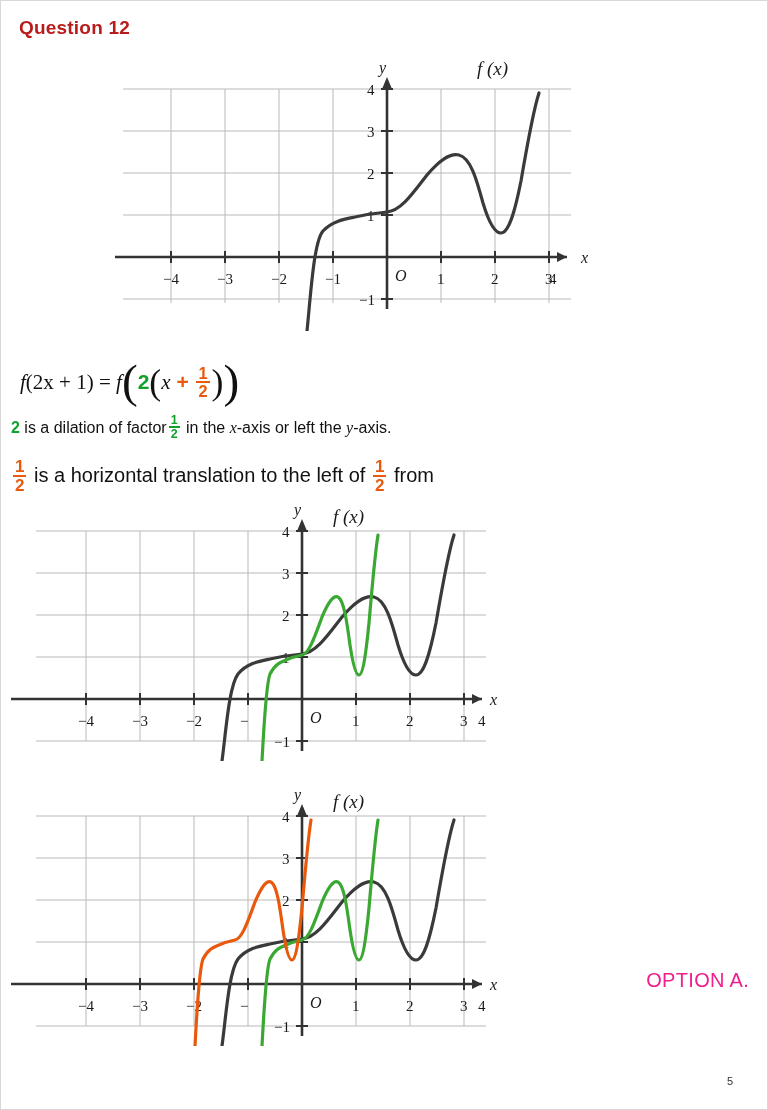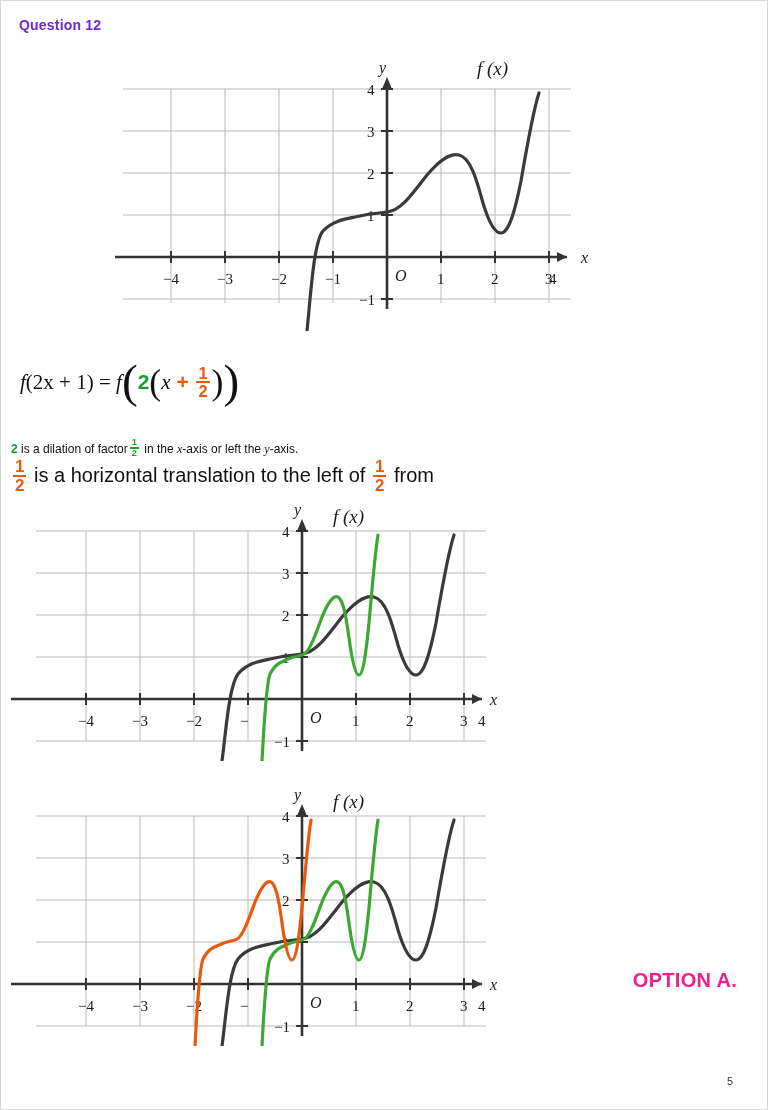--- a/index.html
+++ b/index.html
@@ -21,23 +21,23 @@
     position: relative;
     width: 766px;
     height: 1108px;
   }
 
   
   .q-title {
     position: absolute;
     left: 18px;
     top: 16px;
-    font-size: 14px;
+    font-size: 19px;
     font-weight: bold;
-    color: #6d28d9;
+    color: #b91c1c;
     letter-spacing: 0.2px;
   }
 
   
   .graph {
     position: absolute;
   }
   .graph svg {
     display: block;
   }
@@ -82,30 +82,30 @@
     display: inline-block;
     font-size: 1.7em;
     font-family: "Liberation Serif", serif;
     vertical-align: middle;
     position: relative;
     top: -1px;
     font-weight: 300;
   }
 
   .line-1 { top: 355px; margin-left: 9px; }
-  .line-2 { top: 414px; font-size: 12px; margin-top: 24px; }
+  .line-2 { top: 414px; font-size: 16px; }
   .line-3 { top: 458px; font-size: 20px; }
 
   
   .option-label {
     position: absolute;
-    right: 30px;
+    right: 18px;
     top: 968px;
     font-size: 20px;
-    font-weight: bold;
+    font-weight: normal;
     color: #ef1f8c;
     letter-spacing: 0.3px;
   }
 
   
   .page-number {
     position: absolute;
     right: 34px;
     bottom: 22px;
     font-size: 11px;

